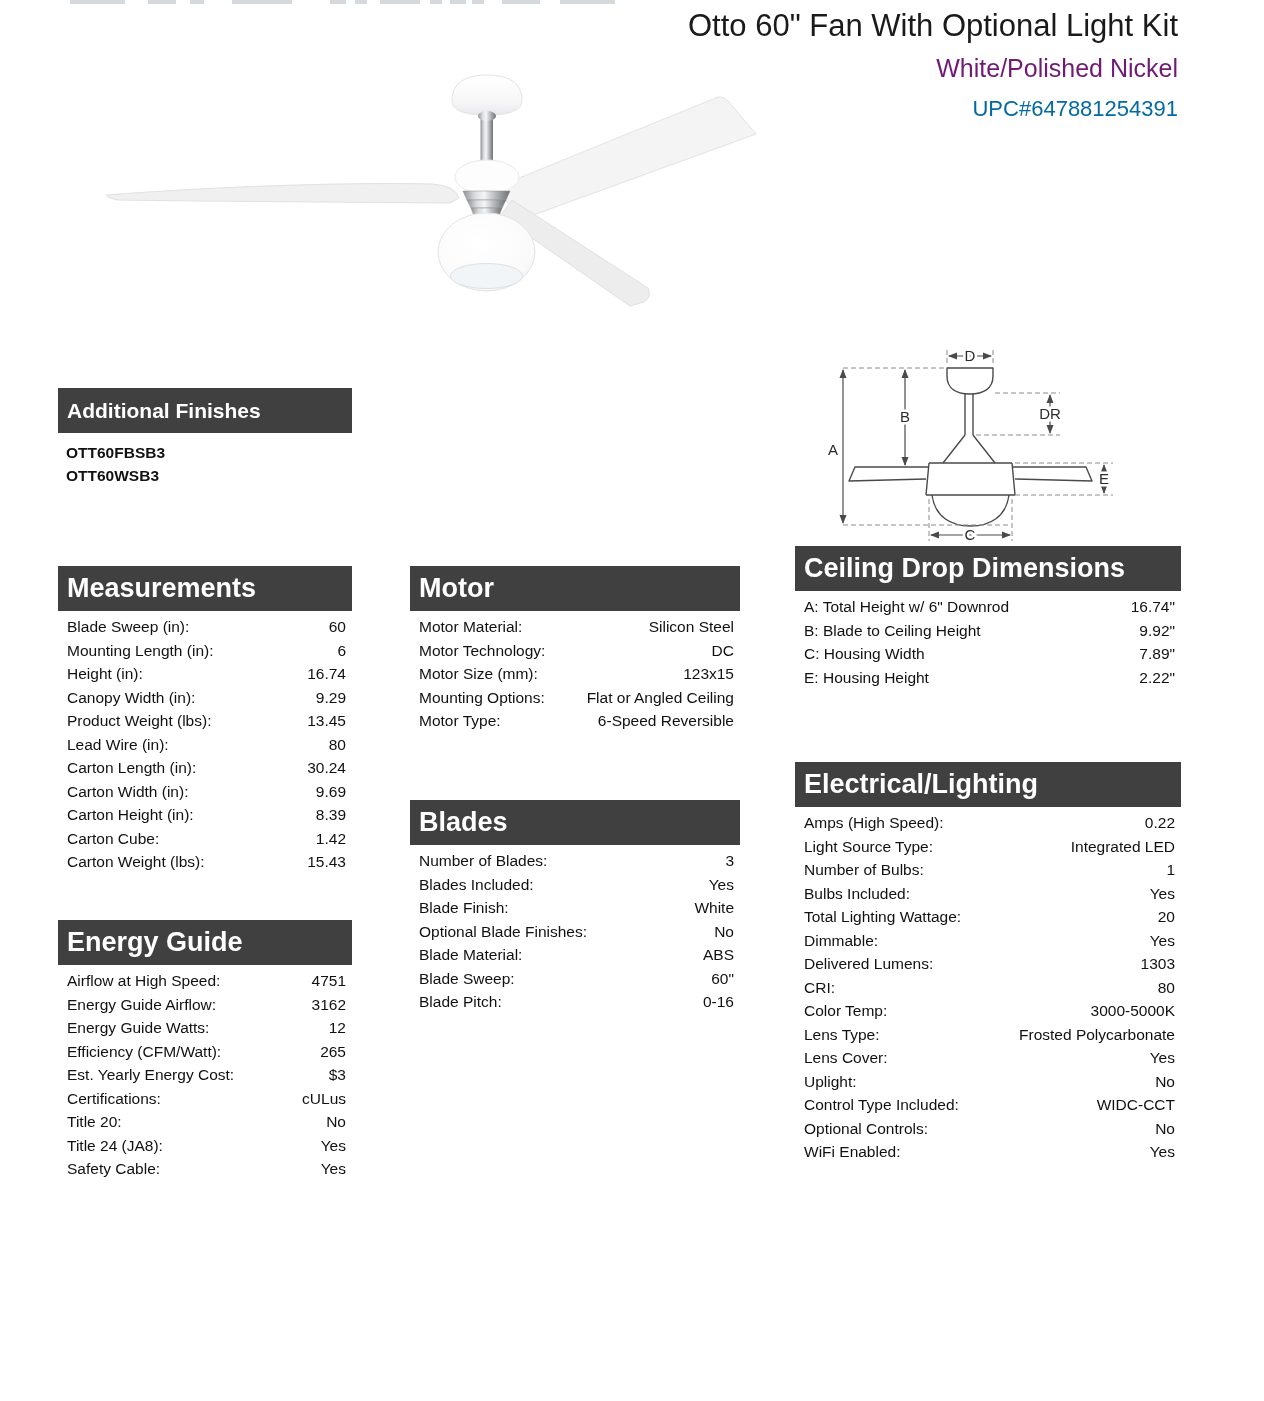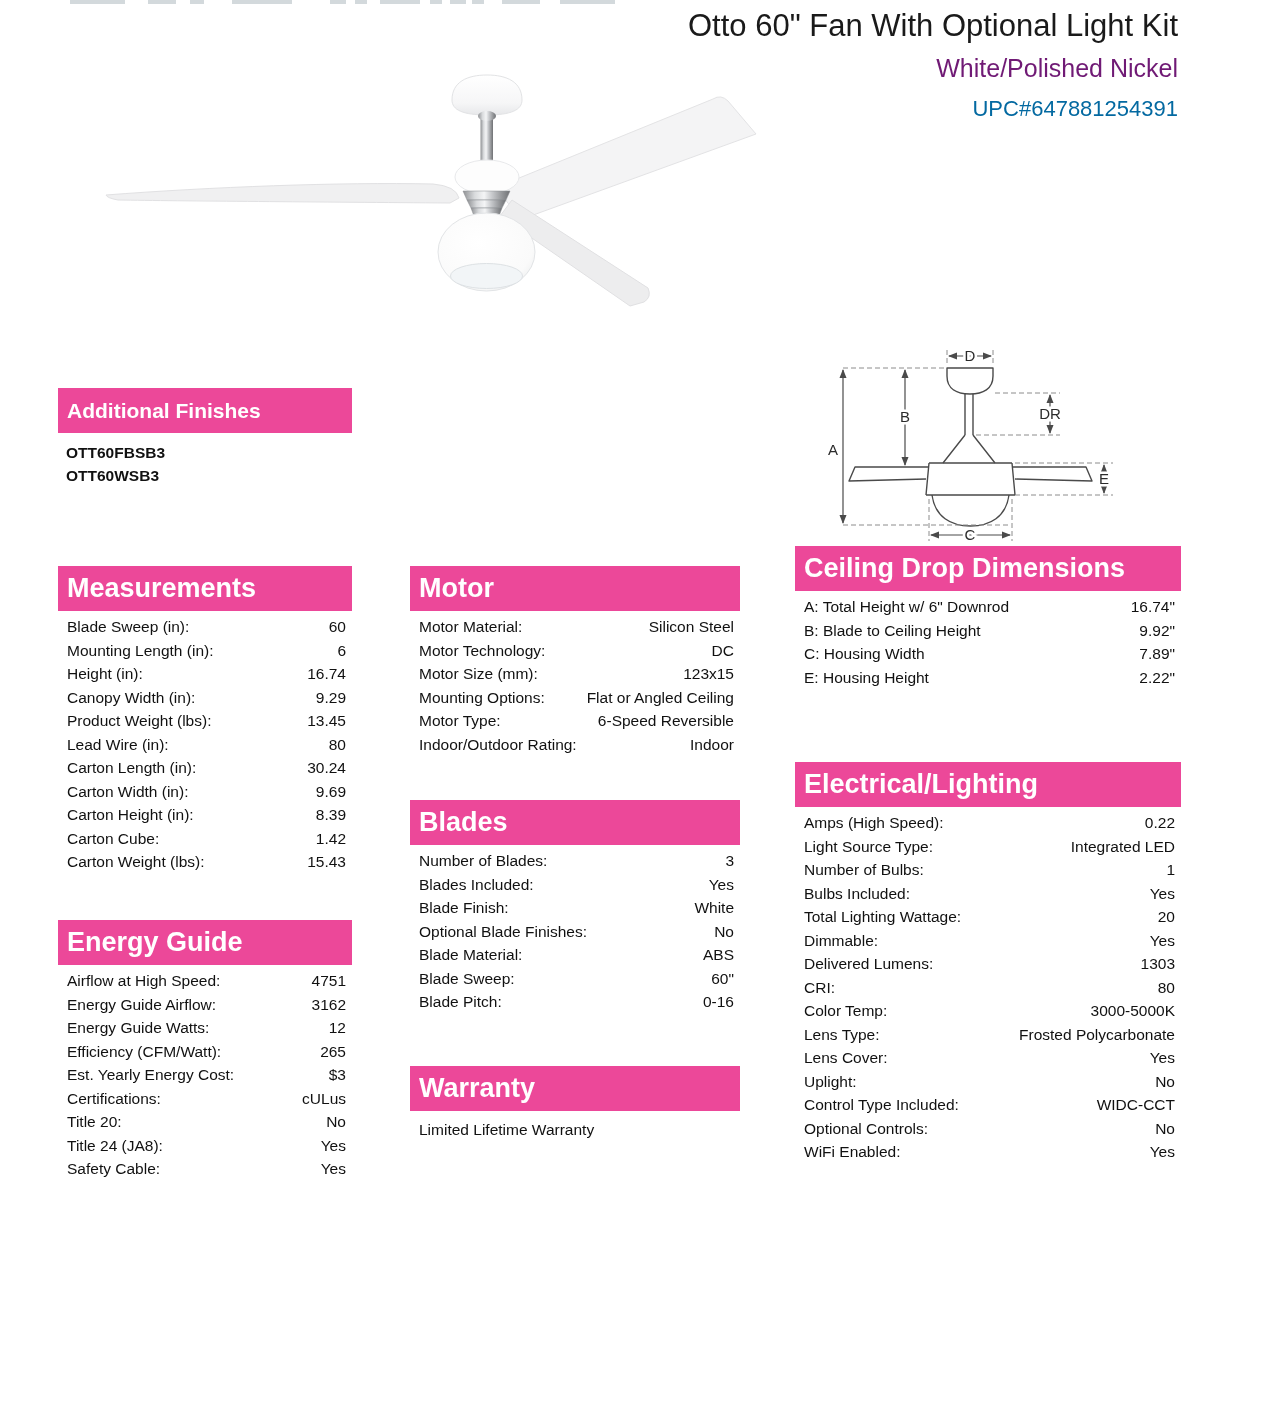--- a/index.html
+++ b/index.html
@@ -7,21 +7,21 @@
           font-family:"Liberation Sans",sans-serif;color:#111;}
   
   .frag{position:absolute;top:0;height:4px;background:#d3d9dc;}
   
   .title-block{position:absolute;top:10px;right:86px;text-align:right;line-height:1;}
   .main-title{font-size:31px;color:#1a1a1a;}
   .sub-title{font-size:25px;color:#701a75;margin-top:15px;}
   .upc{font-size:22px;color:#0369a1;margin-top:17px;}
   
   .section{position:absolute;}
-  .bar{background:#ec4899;color:#ffffff;font-weight:bold;font-size:27px;height:45px;
+  .bar{background:#404040;color:#ffffff;font-weight:bold;font-size:27px;height:45px;
        line-height:45px;padding-left:9px;white-space:nowrap;overflow:hidden;}
   .bar.small{font-size:21px;}
   .rows{margin-top:4px;}
   .row{display:flex;justify-content:space-between;align-items:flex-end;
        height:23.5px;line-height:23.5px;font-size:15.5px;padding:0 6px 0 9px;white-space:nowrap;}
   .row .lbl{text-align:left;}
   .row .val{text-align:right;}
   .codes{margin-top:8px;padding-left:8px;}
   .code{font-weight:bold;font-size:15.5px;line-height:23px;}
   .warranty-text{margin-top:8px;padding-left:9px;font-size:15.5px;line-height:22px;}
@@ -287,24 +287,20 @@
         <div class="row">
           <span class="lbl">Mounting Options:</span>
           <span class="val">Flat or Angled Ceiling</span>
         </div>
 
         <div class="row">
           <span class="lbl">Motor Type:</span>
           <span class="val">6-Speed Reversible</span>
         </div>
 
-        <div class="row">
-          <span class="lbl">Indoor/Outdoor Rating:</span>
-          <span class="val">Indoor</span>
-        </div>
       </div>
   </div>
 
   <div class="section" style="left:410px;top:800px;width:330px;">
     <div class="bar">Blades</div>
     <div class="rows">
 
         <div class="row">
           <span class="lbl">Number of Blades:</span>
           <span class="val">3</span>
@@ -335,24 +331,20 @@
           <span class="val">60"</span>
         </div>
 
         <div class="row">
           <span class="lbl">Blade Pitch:</span>
           <span class="val">0-16</span>
         </div>
       </div>
   </div>
 
-  <div class="section" style="left:410px;top:1066px;width:330px;">
-    <div class="bar">Warranty</div>
-    <div class="warranty-text">Limited Lifetime Warranty</div>
-  </div>
 
   <div class="section" style="left:795px;top:546px;width:386px;">
     <div class="bar">Ceiling Drop Dimensions</div>
     <div class="rows">
 
         <div class="row">
           <span class="lbl">A: Total Height w/ 6" Downrod</span>
           <span class="val">16.74"</span>
         </div>
 

